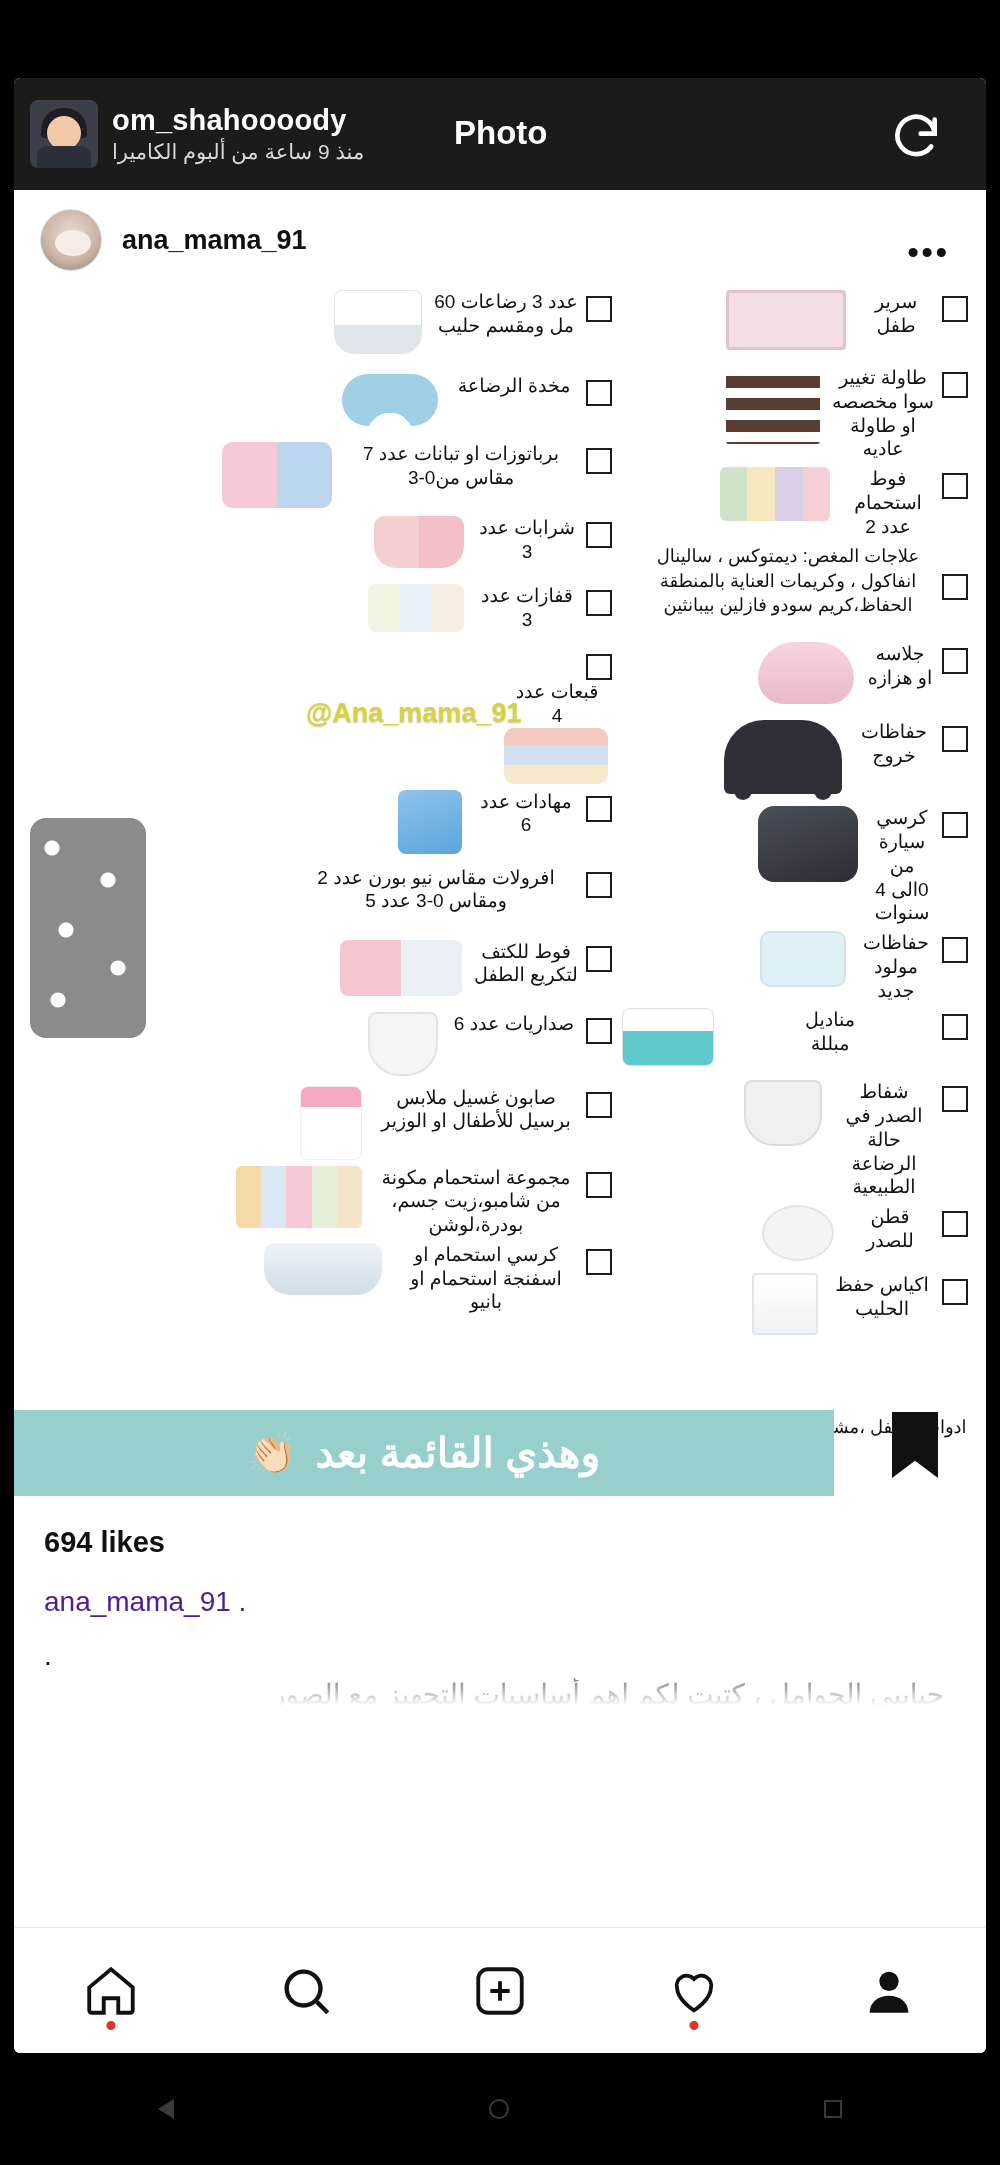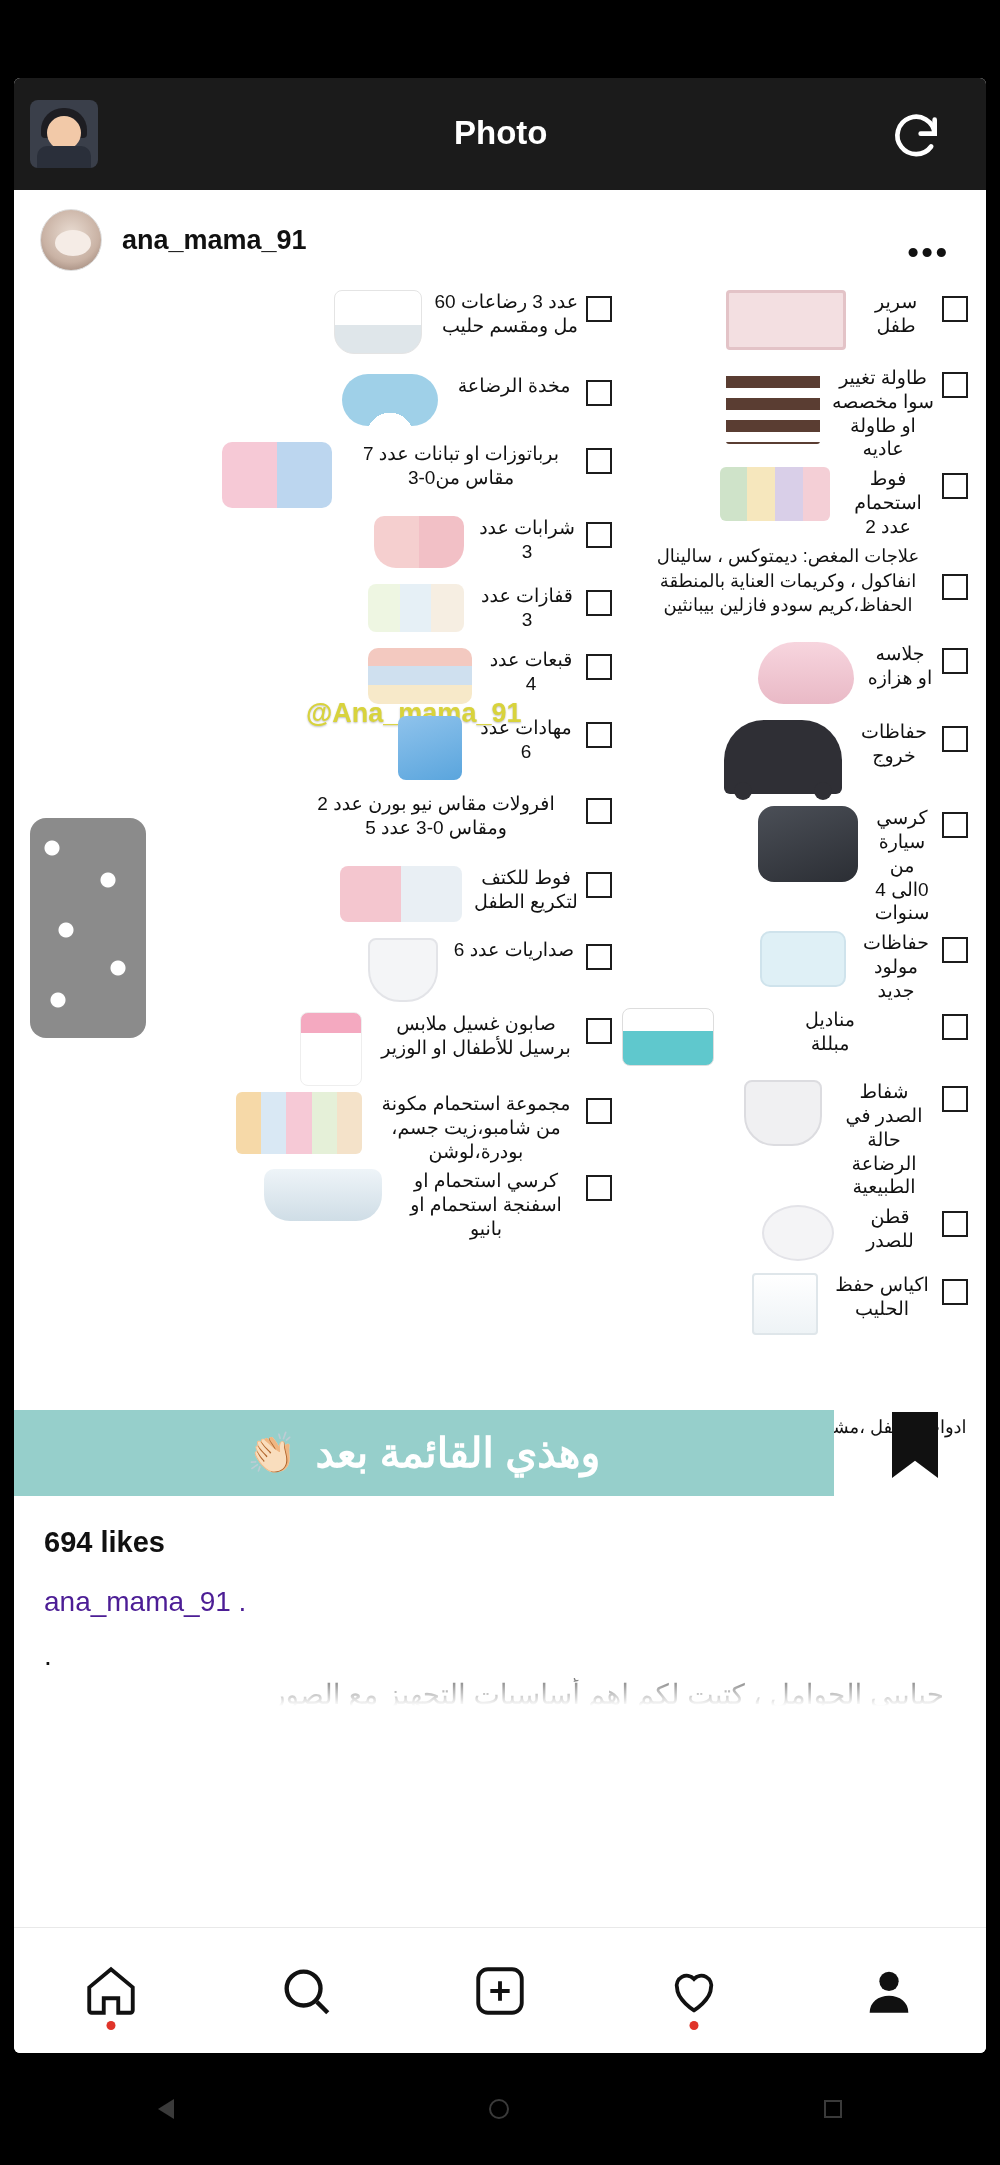--- a/index.html
+++ b/index.html
@@ -267,20 +267,24 @@
 
 <div class="phone">
   <div class="screen">
 
     <div class="story-bar">
       <div class="story-avatar">
         <div class="hair"></div>
         <div class="face"></div>
         <div class="body"></div>
       </div>
+      <div class="story-text">
+        <div class="story-name">om_shahoooody</div>
+        <div class="story-sub">منذ 9 ساعة من ألبوم الكاميرا</div>
+      </div>
       <div class="photo-word">Photo</div>
       <div class="refresh-icon">
         <svg viewBox="0 0 24 24" fill="none" stroke="#ffffff" stroke-width="2" stroke-linecap="round">
           <path d="M20 11a8 8 0 10-1.5 5.5"></path>
           <path d="M20 5v6h-6"></path>
         </svg>
       </div>
     </div>
 
     <div class="post-head">
@@ -353,21 +357,21 @@
           <div class="row" style="min-height:62px;">
             <span class="cbx"></span>
             <span class="rtxt" style="width:120px;">اكياس حفظ الحليب</span>
             <span class="thumb t-bags"></span>
           </div>
         </div>
 
         <div class="col col-left">
           <div class="row" style="min-height:78px;">
             <span class="cbx"></span>
-            <span class="rtxt" style="width:160px;text-align:right;">عدد 3 رضاعات 60 مل ومقسم حليب</span>
+            <span class="rtxt" style="width:160px;">عدد 3 رضاعات 60 مل ومقسم حليب</span>
             <span class="thumb t-bottles"></span>
           </div>
           <div class="row" style="min-height:62px;">
             <span class="cbx"></span>
             <span class="rtxt" style="width:144px;">مخدة الرضاعة</span>
             <span class="thumb t-pillow"></span>
           </div>
           <div class="row" style="min-height:68px;">
             <span class="cbx"></span>
             <span class="rtxt" style="width:250px;">برباتوزات او تبانات عدد 7 مقاس من0-3</span>
@@ -376,21 +380,21 @@
           <div class="row" style="min-height:62px;">
             <span class="cbx"></span>
             <span class="rtxt" style="width:118px;">شرابات عدد 3</span>
             <span class="thumb t-socks"></span>
           </div>
           <div class="row" style="min-height:58px;">
             <span class="cbx"></span>
             <span class="rtxt" style="width:118px;">قفازات عدد 3</span>
             <span class="thumb t-gloves"></span>
           </div>
-          <div class="row" style="min-height:62px;">
+          <div class="row" style="min-height:62px;flex-direction:column;">
             <span class="cbx"></span>
             <span class="rtxt" style="width:110px;">قبعات عدد 4</span>
             <span class="thumb t-hats"></span>
           </div>
           <div class="row" style="min-height:70px;">
             <span class="cbx"></span>
             <span class="rtxt" style="width:120px;">مهادات عدد 6</span>
             <span class="thumb t-swaddle"></span>
           </div>
           <div class="row" style="min-height:68px;">

